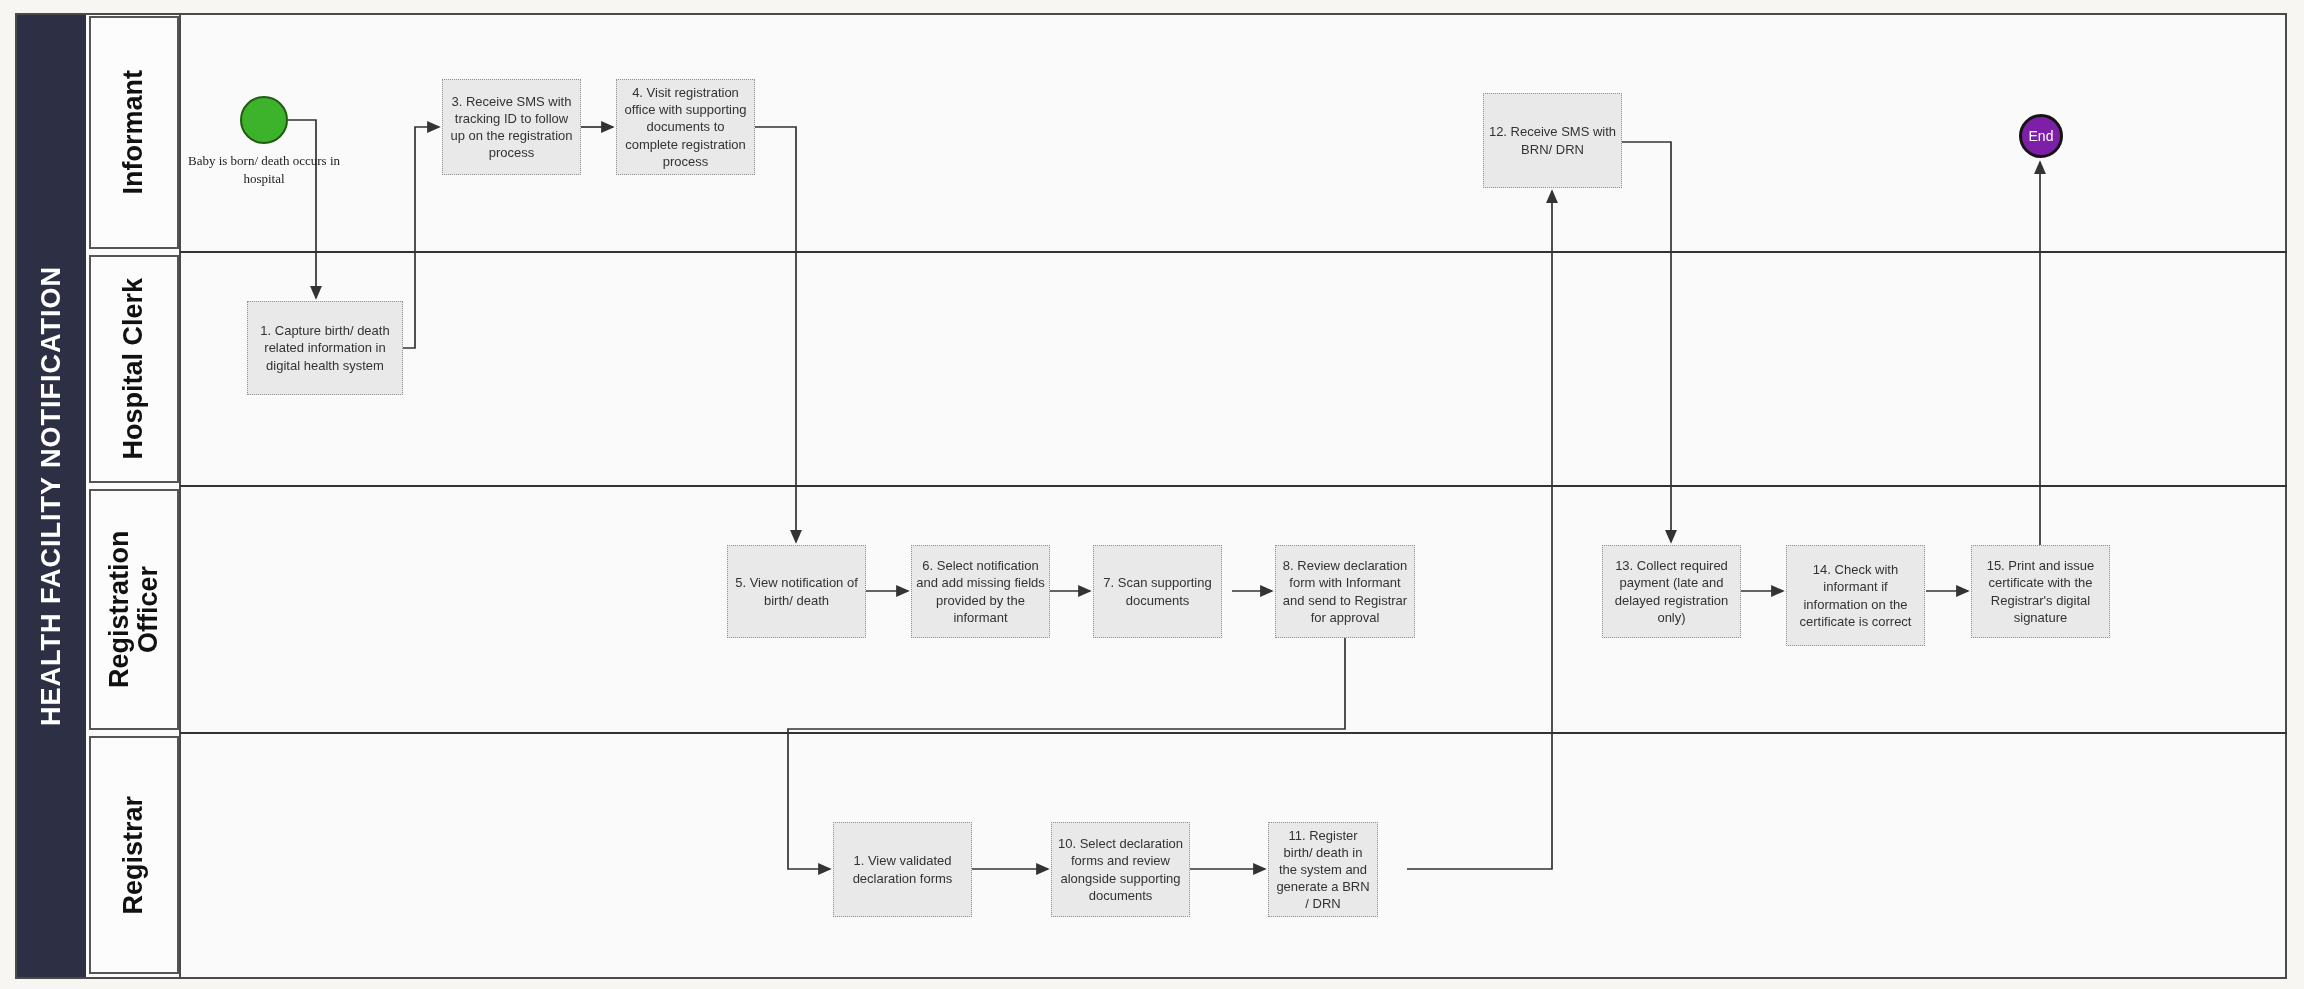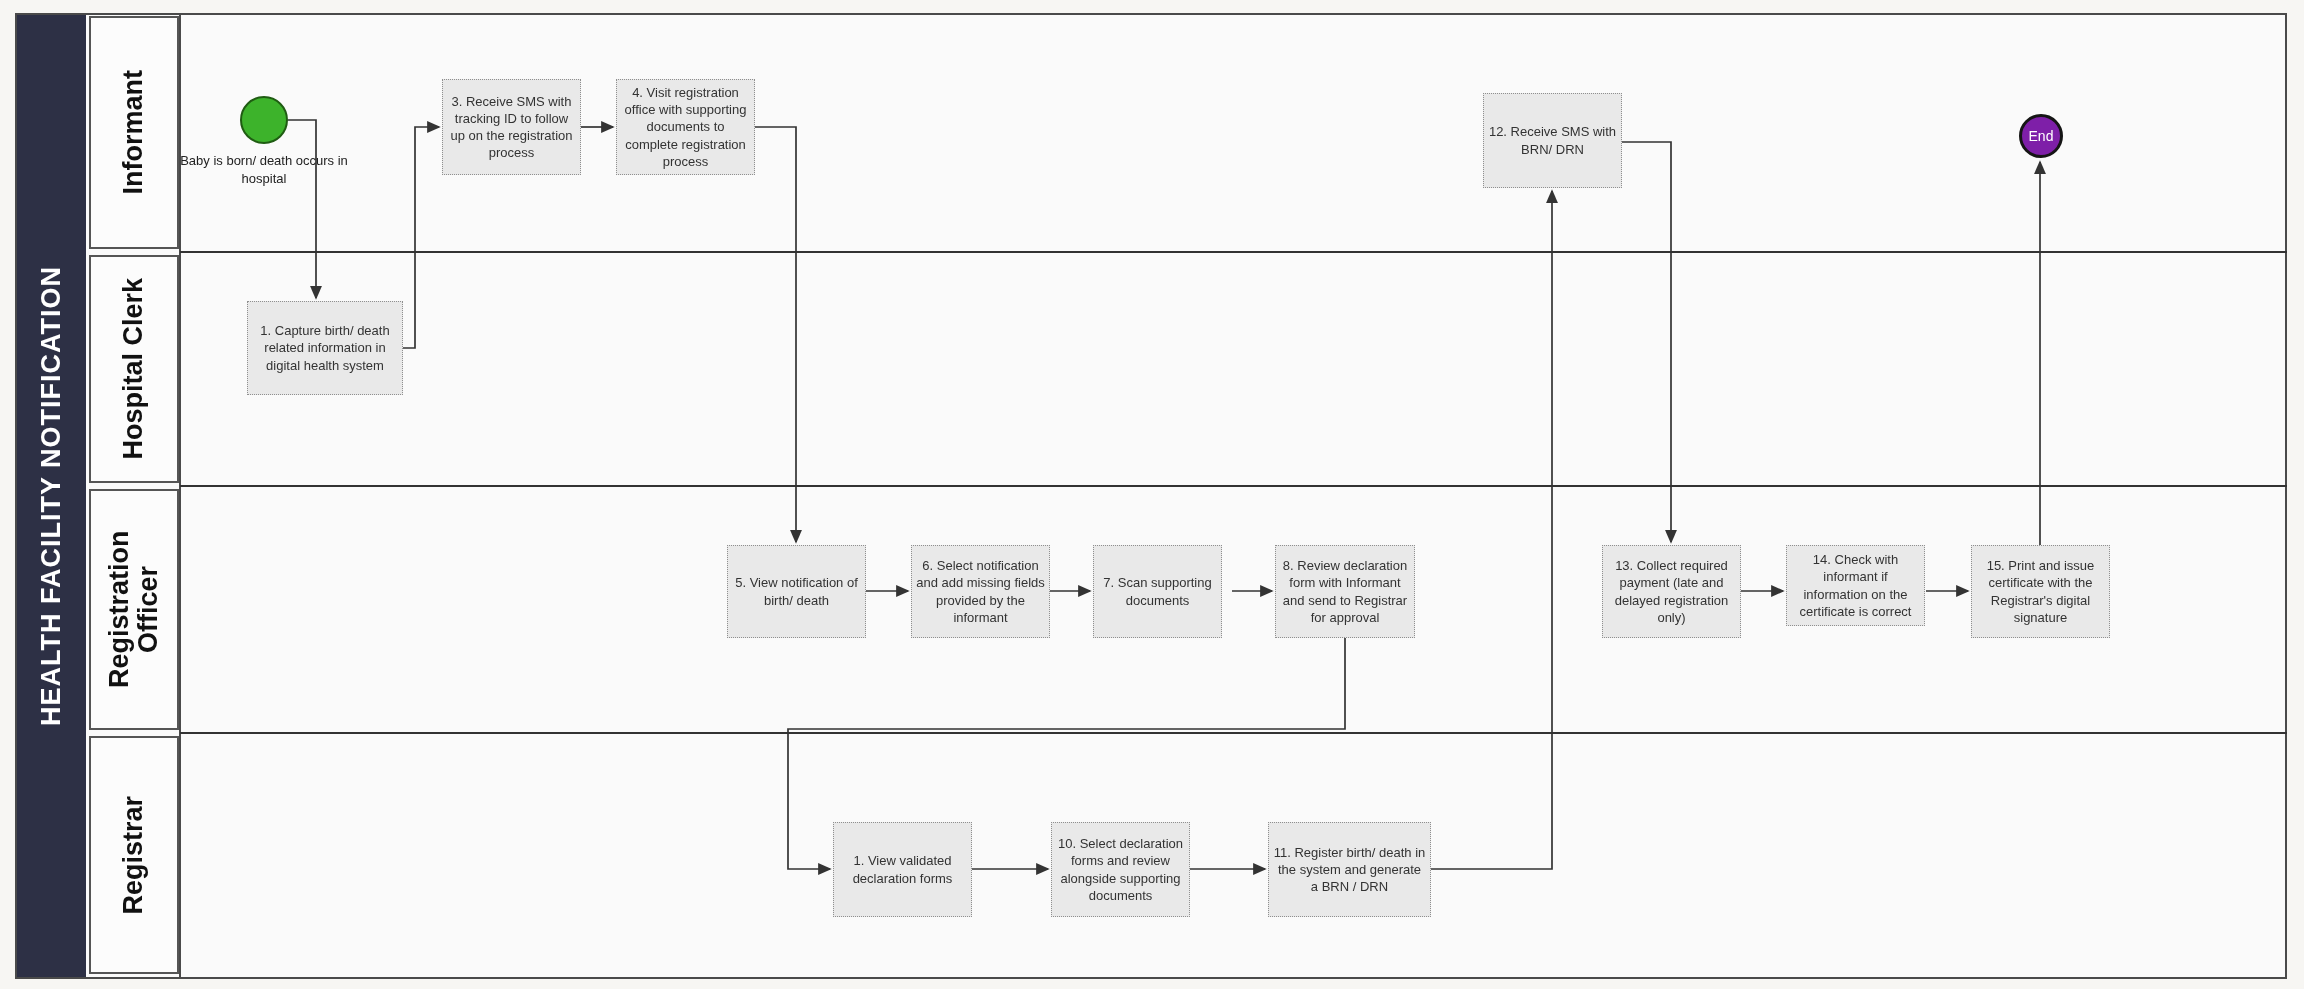--- a/index.html
+++ b/index.html
@@ -33,21 +33,21 @@
   #edge-layer{position:absolute;left:0;top:0;width:2304px;height:989px;z-index:4;pointer-events:none;}
 
   .task{position:absolute;background:var(--task-fill);border:1px dotted var(--task-border);
     display:flex;align-items:center;justify-content:center;text-align:center;
     font-size:13px;line-height:1.32;color:var(--task-text);padding:3px 4px;z-index:5;}
   .event{position:absolute;border-radius:50%;z-index:5;display:flex;align-items:center;justify-content:center;}
   .event.start{background:var(--start-fill);border:2px solid var(--start-border);}
   .event.end{background:var(--end-fill);border:3px solid var(--end-border);
     color:#ffffff;font-size:14px;}
   .event-label{position:absolute;text-align:center;font-size:13px;line-height:1.4;
-    color:#222222;z-index:5;}
+    color:#222222;z-index:5;font-family:Liberation Serif, serif;}
 </style>
 </head>
 <body>
 
 <div id="canvas">
   <div class="lanes-bg"></div>
   <div class="label-col-line"></div>
   <div class="pool-bar">
     <span class="vtext pool-title">HEALTH FACILITY NOTIFICATION</span>
   </div>
@@ -113,30 +113,30 @@
       </div>
       <div class="task" style="left: 1275px; top: 545px; width: 140px; height: 93px;">
         <span>8. Review declaration form with Informant and send to Registrar for approval</span>
       </div>
       <div class="task" style="left: 833px; top: 822px; width: 139px; height: 95px;">
         <span>1. View validated declaration forms</span>
       </div>
       <div class="task" style="left: 1051px; top: 822px; width: 139px; height: 95px;">
         <span>10. Select declaration forms and review alongside supporting documents</span>
       </div>
-      <div class="task" style="left: 1268px; top: 822px; width: 163px; height: 95px;">
+      <div class="task" style="left: 1268px; top: 822px; width: 110px; height: 95px;">
         <span>11. Register birth/ death in the system and generate a BRN / DRN</span>
       </div>
       <div class="task" style="left: 1483px; top: 93px; width: 139px; height: 95px;">
         <span>12. Receive SMS with BRN/ DRN</span>
       </div>
       <div class="task" style="left: 1602px; top: 545px; width: 139px; height: 93px;">
         <span>13. Collect required payment (late and delayed registration only)</span>
       </div>
-      <div class="task" style="left: 1786px; top: 545px; width: 139px; height: 81px;">
+      <div class="task" style="left: 1786px; top: 545px; width: 139px; height: 101px;">
         <span>14. Check with informant if information on the certificate is correct</span>
       </div>
       <div class="task" style="left: 1971px; top: 545px; width: 139px; height: 93px;">
         <span>15.  Print and issue certificate with the Registrar's digital signature</span>
       </div>
       <div class="event start" style="left: 240px; top: 96px; width: 48px; height: 48px;"></div>
       <div class="event-label" style="left: 180px; top: 152px; width: 168px;">Baby is born/ death occurs in hospital</div>
       <div class="event end" style="left: 2019px; top: 114px; width: 44px; height: 44px;">
         <span>End</span>
       </div>

